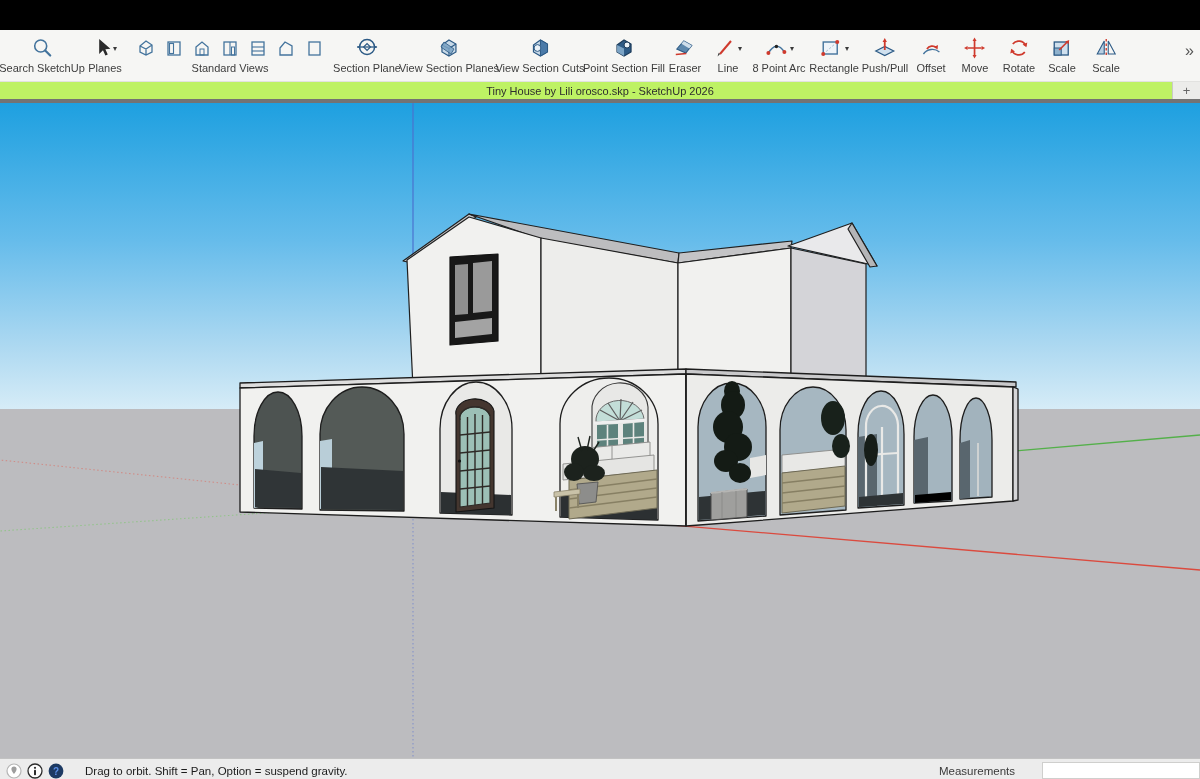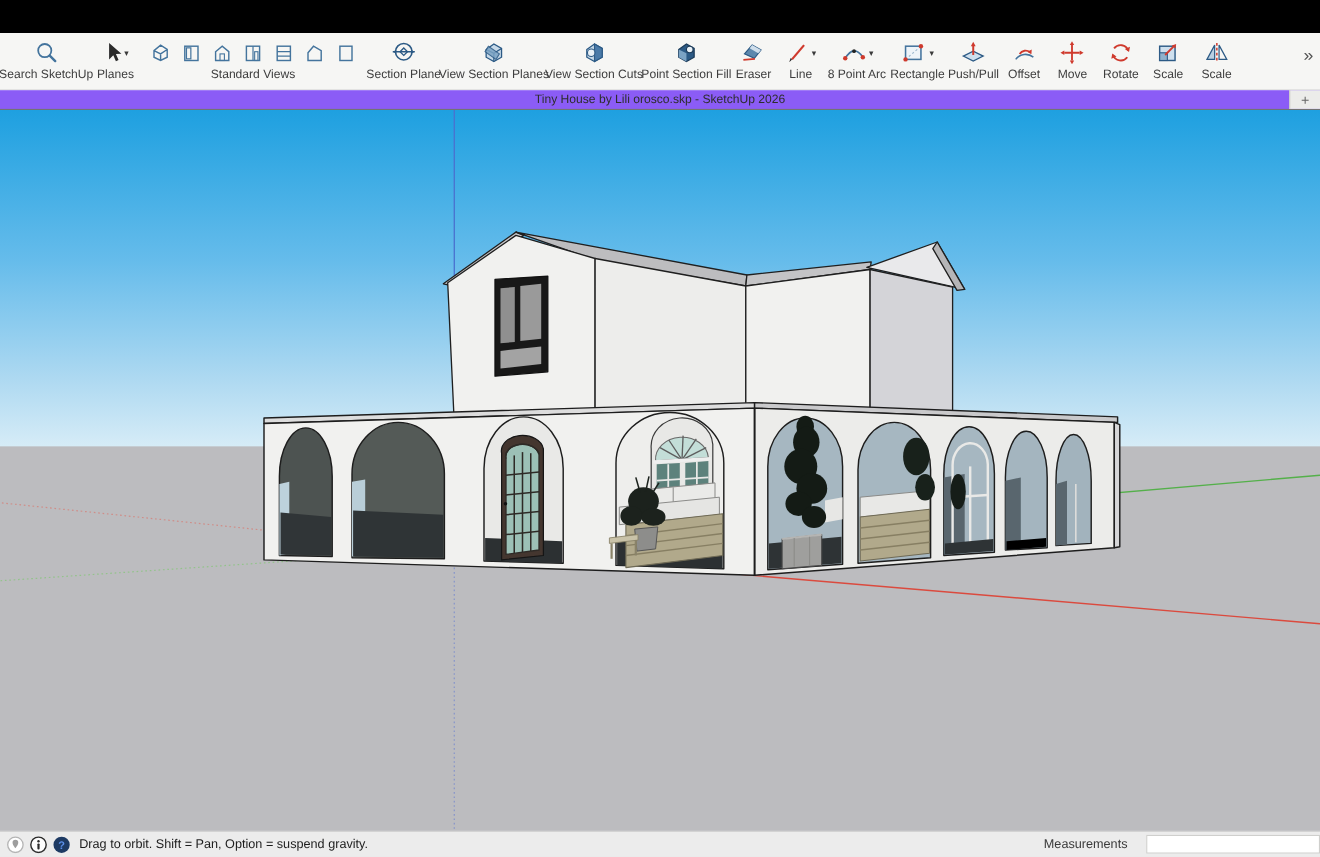--- a/index.html
+++ b/index.html
@@ -7,33 +7,33 @@
        font-family:"Liberation Sans",sans-serif;}
   .menubar{height:30px;background:#000;}
   .toolbar{position:relative;height:51px;background:#f6f6f4;border-bottom:1px solid #e2e2e0;}
   .tool{position:absolute;top:5px;transform:translateX(-50%);display:flex;flex-direction:column;
         align-items:center;gap:1px;cursor:default;}
   .ticon{height:26px;display:flex;align-items:center;justify-content:center;gap:2px;}
   .tlabel{font-size:11px;color:#3d3d3d;white-space:nowrap;line-height:13px;}
   .views-row{display:flex;gap:8px;align-items:center;}
   .caret{font-size:8px;color:#3a3a3a;}
   .overflow{position:absolute;right:8px;top:12px;font-size:16px;color:#555;letter-spacing:-2px;}
-  .titlebar{position:relative;height:17px;background:#8b5cf6;border-bottom:1px solid #737373;
+  .titlebar{position:relative;height:17px;background:#bef264;border-bottom:4px solid #737373;
             display:flex;align-items:center;justify-content:center;}
   .title{font-size:11px;color:#2d2d2d;}
   .newtab{position:absolute;right:0;top:0;width:27px;height:17px;background:#ececea;
           border-left:1px solid #c9c9c7;display:flex;align-items:center;justify-content:center;
           font-size:13px;color:#666;}
   .viewport{position:relative;width:1200px;height:655px;background:#bcbcbf;}
   .statusbar{height:23px;border-top:1px solid #c2c2c2;background:#ececec;display:flex;
              align-items:center;padding:0 0 0 6px;gap:5px;}
   .sicon{width:16px;height:16px;flex:0 0 auto;}
-  .hint{font-size:11.5px;color:#1c1c1c;margin-left:3px;white-space:nowrap;}
+  .hint{font-size:11.5px;color:#1c1c1c;margin-left:16px;white-space:nowrap;}
   .spacer{flex:1;}
-  .meas-label{font-size:11.5px;color:#3a3a3a;margin-right:12px;white-space:nowrap;}
+  .meas-label{font-size:11.5px;color:#3a3a3a;margin-right:22px;white-space:nowrap;}
   .meas-input{width:150px;height:15px;border:1px solid #cfcfcd;background:#fff;font-size:11px;
               font-family:"Liberation Sans",sans-serif;padding:0 3px;outline:none;}
 </style>
 </head>
 <body>
 
 <div class="app">
 
   <div class="menubar"></div>
 

